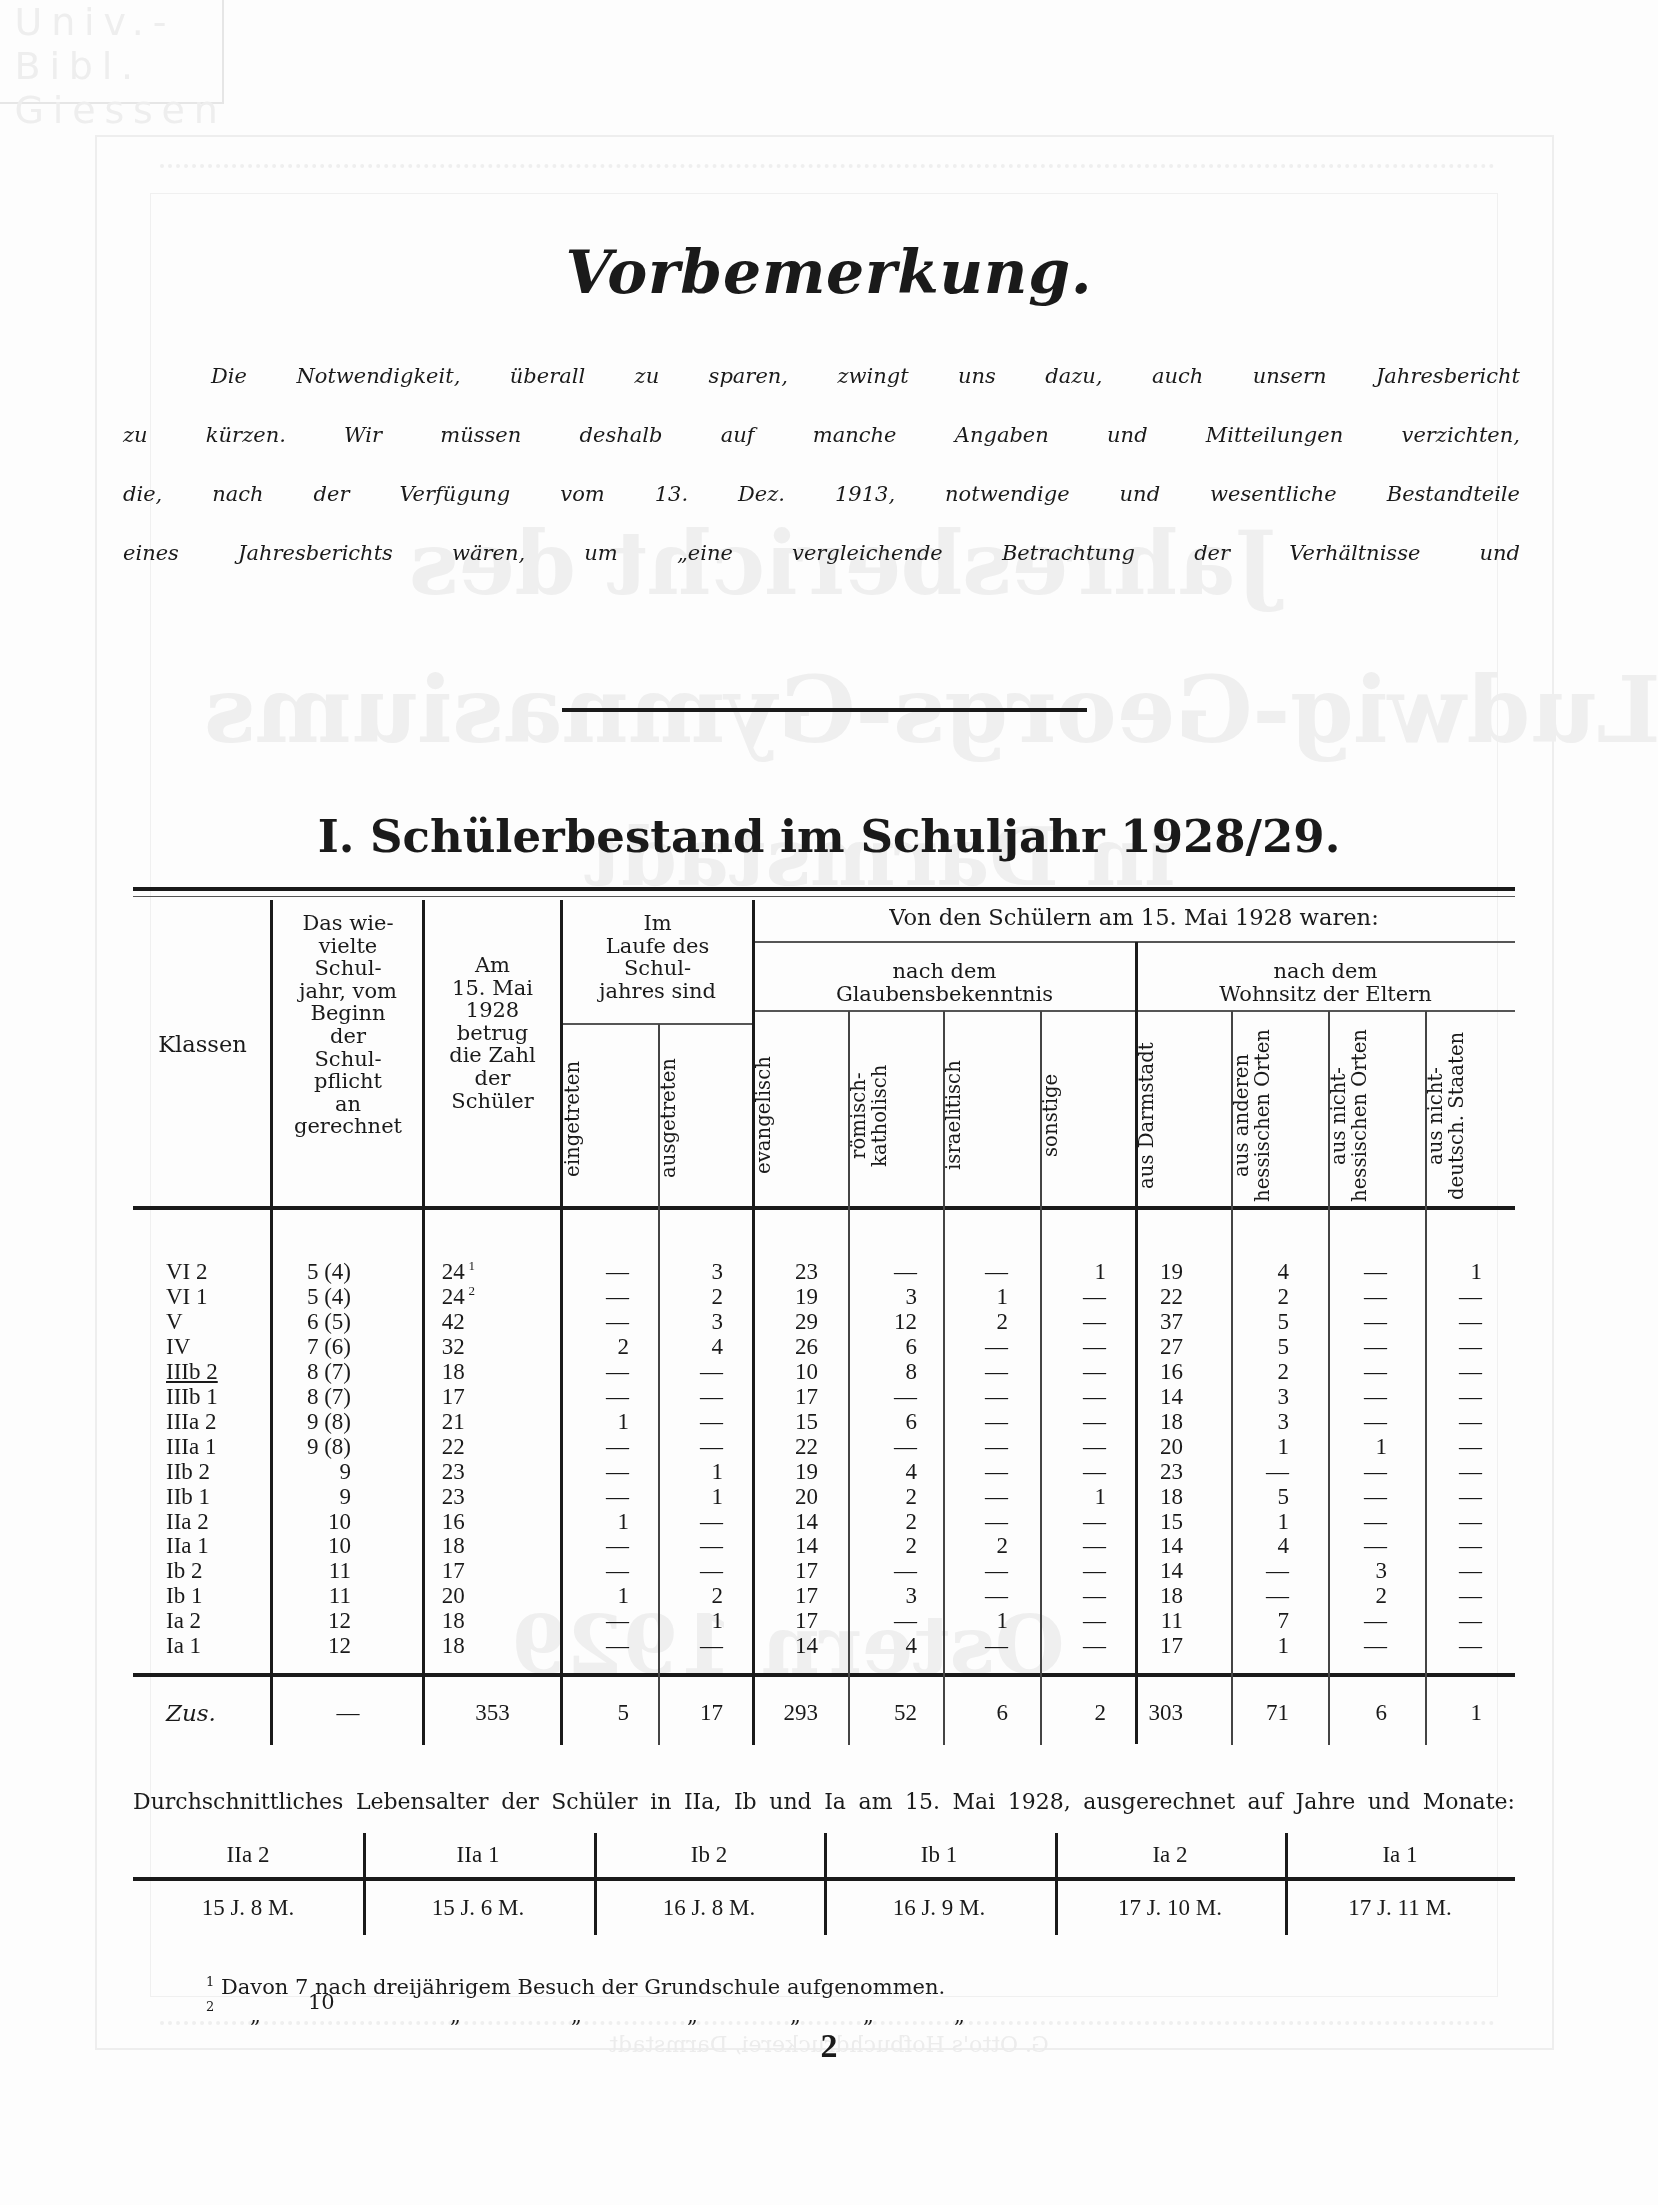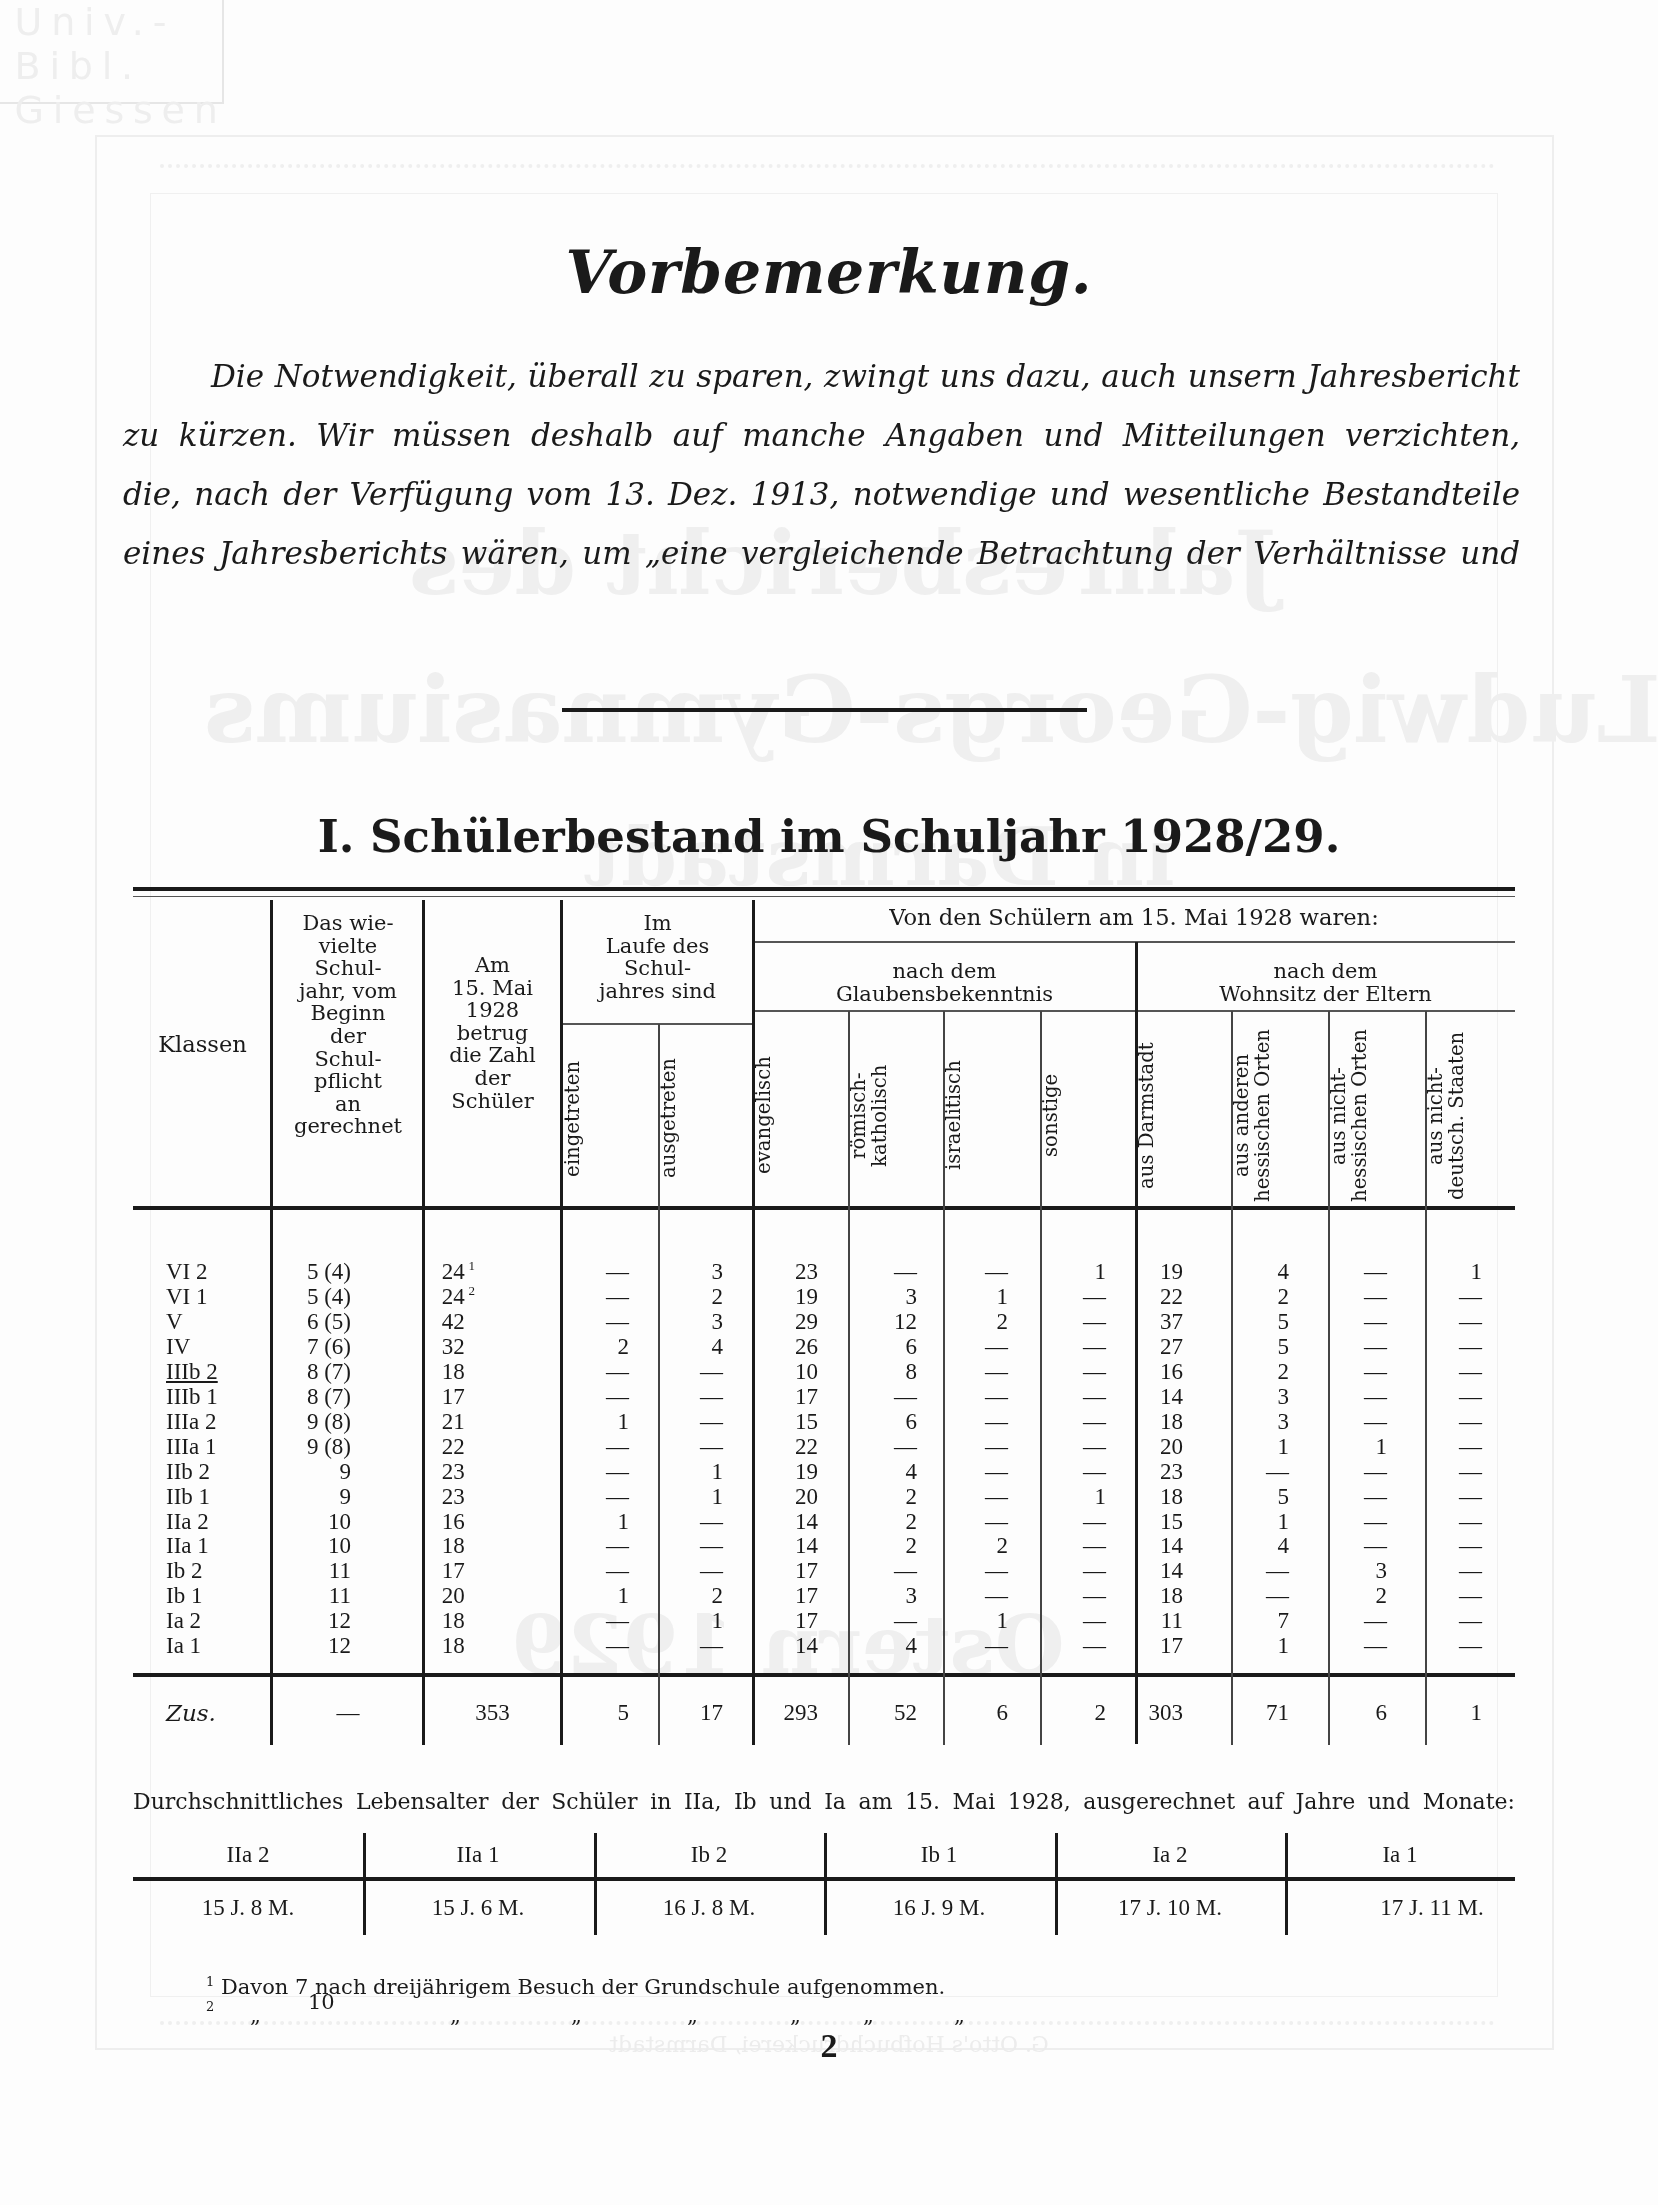--- a/index.html
+++ b/index.html
@@ -9,21 +9,21 @@
   
   .stamp { left:0; top:0; width:222px; height:102px; border-right:2.2px solid #e6e6e6; border-bottom:2.2px solid #e6e6e6; }
   .stamp span { display:block; color:#eeeeee; font-family:"DejaVu Sans", sans-serif; font-size:38px; letter-spacing:8.8px; padding-left:14.6px; }
   
   .frame-outer { left:95px; top:135px; width:1455px; height:1911px; border:2.2px solid #eeeeee; }
   .frame-inner { left:150px; top:193px; width:1346px; height:1802px; border:1.5px solid #f0f0f0; }
   .frame-wave { border-top:4.4px dotted #efefef; }
   .watermark { color:#efefef; font-family:"DejaVu Serif", serif; font-weight:bold; font-size:109px; white-space:nowrap; }
   .heading { left:0; width:1658px; text-align:center; font-family:"DejaVu Serif", serif; }
   .h-main { top:237px; font-size:60px; font-weight:bold; font-style:italic; letter-spacing:0.7px; }
-  .para { left:123px; width:1397px; font-size:31px; line-height:59px; font-style:italic; }
+  .para { left:123px; width:1397px; font-size:21px; line-height:59px; font-style:italic; }
   .para .line { display:block; text-align:justify; text-align-last:justify; height:59px; white-space:nowrap; }
   .para .line.last { text-align-last:left; }
   .para .line.first { padding-left:88px; }
   .sep { left:562px; top:708px; width:525px; height:4.4px; background:#1a1a1a; }
   .h-section { top:810px; font-size:45px; font-weight:bold; }
   
   .tbl { left:133px; top:887px; width:1382px; }
   .rule-thick { position:absolute; height:4.4px; background:#1a1a1a; }
   .rule-thin { position:absolute; height:1.5px; background:#555; }
   .vline { position:absolute; width:2.9px; background:#1a1a1a; }
@@ -427,21 +427,21 @@
     <div class="age-cell" style="left: 461px; width: 230px; top: 17.5px;">Ib 2</div>
     <div class="age-cell" style="left: 461px; width: 230px; top: 71px;">16 J. 8 M.</div>
     <div class="vline" style="left: 461px; top: 8.8px; height: 102px;"></div>
     <div class="age-cell" style="left: 691px; width: 230px; top: 17.5px;">Ib 1</div>
     <div class="age-cell" style="left: 691px; width: 230px; top: 71px;">16 J. 9 M.</div>
     <div class="vline" style="left: 691px; top: 8.8px; height: 102px;"></div>
     <div class="age-cell" style="left: 922px; width: 230px; top: 17.5px;">Ia 2</div>
     <div class="age-cell" style="left: 922px; width: 230px; top: 71px;">17 J. 10 M.</div>
     <div class="vline" style="left: 922px; top: 8.8px; height: 102px;"></div>
     <div class="age-cell" style="left: 1152px; width: 230px; top: 17.5px;">Ia 1</div>
-    <div class="age-cell" style="left: 1152px; width: 230px; top: 71px; margin-left: 32px;">17 J. 11 M.</div>
+    <div class="age-cell" style="left: 1152px; width: 230px; top: 71px;">17 J. 11 M.</div>
     <div class="vline" style="left: 1152px; top: 8.8px; height: 102px;"></div>
   </div>
 
 <div class="abs fn" style="left:206px;top:1974px;">
   <sup>1</sup>
   <span>Davon 7 nach dreijährigem Besuch der Grundschule aufgenommen.</span>
 </div>
 <div class="abs fn" id="fn2" style="left:206px;top:1999px;width:766px;height:29px;">
   <sup style="position:absolute;left:0;top:0;">2</sup>
 <span style="position: absolute; left: 44px; top: 4.4px;">„</span>

